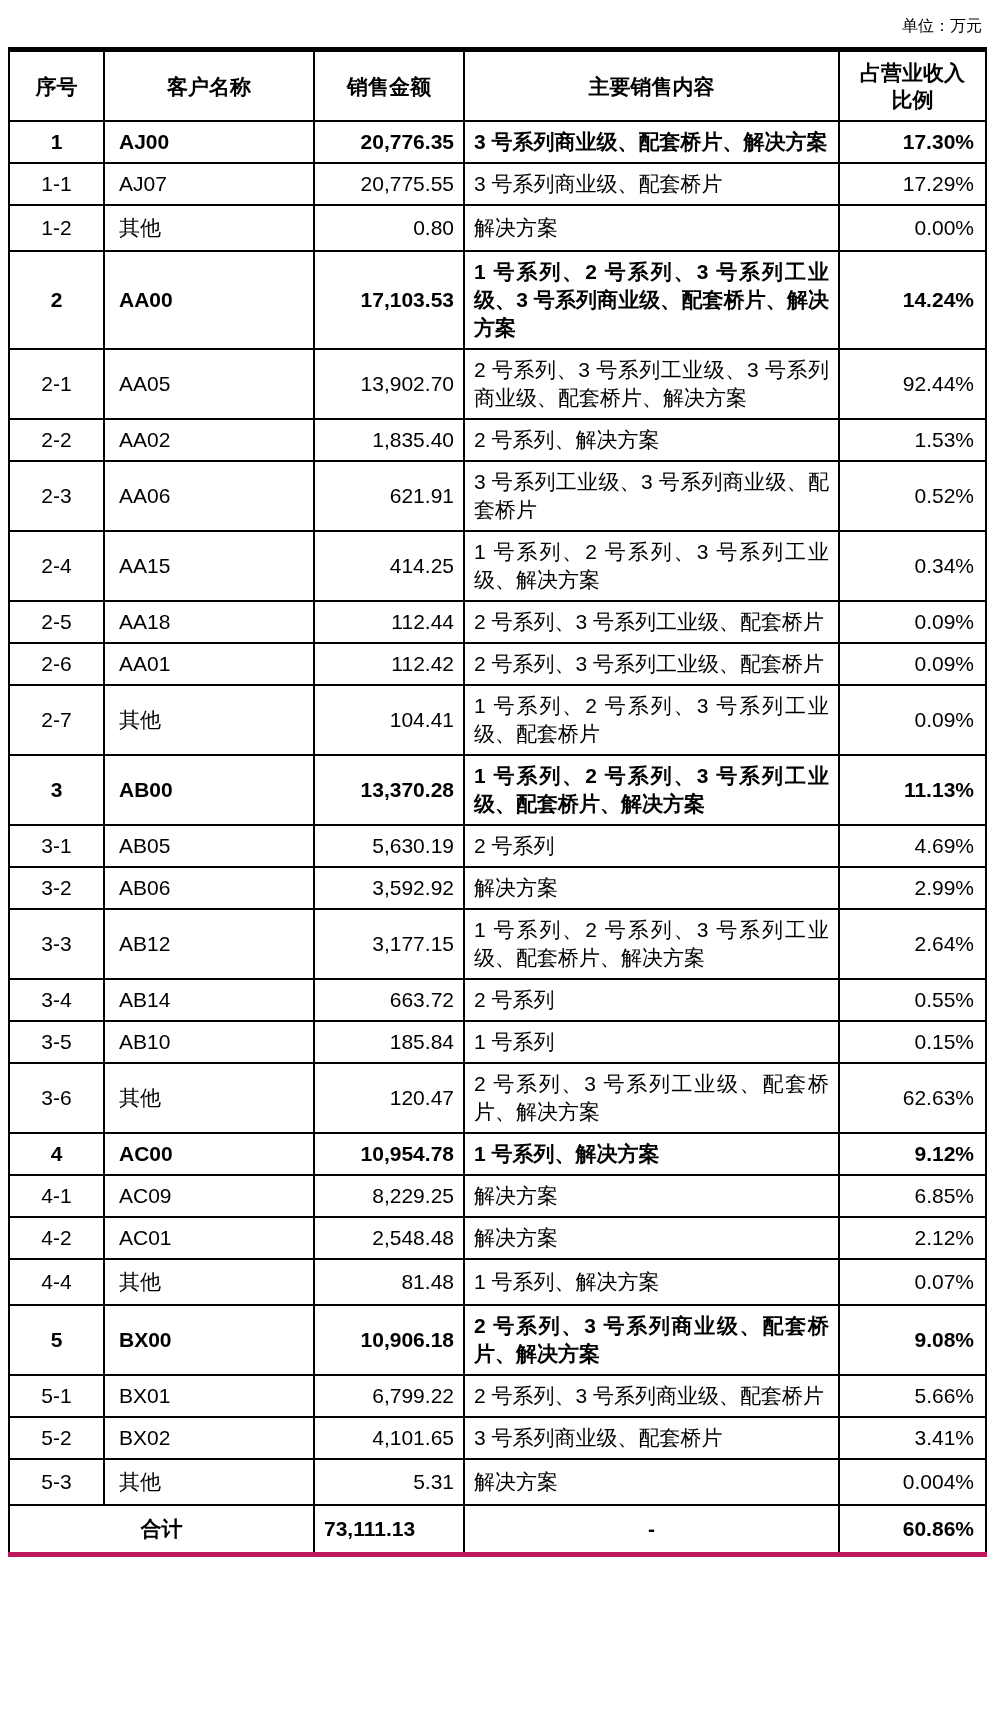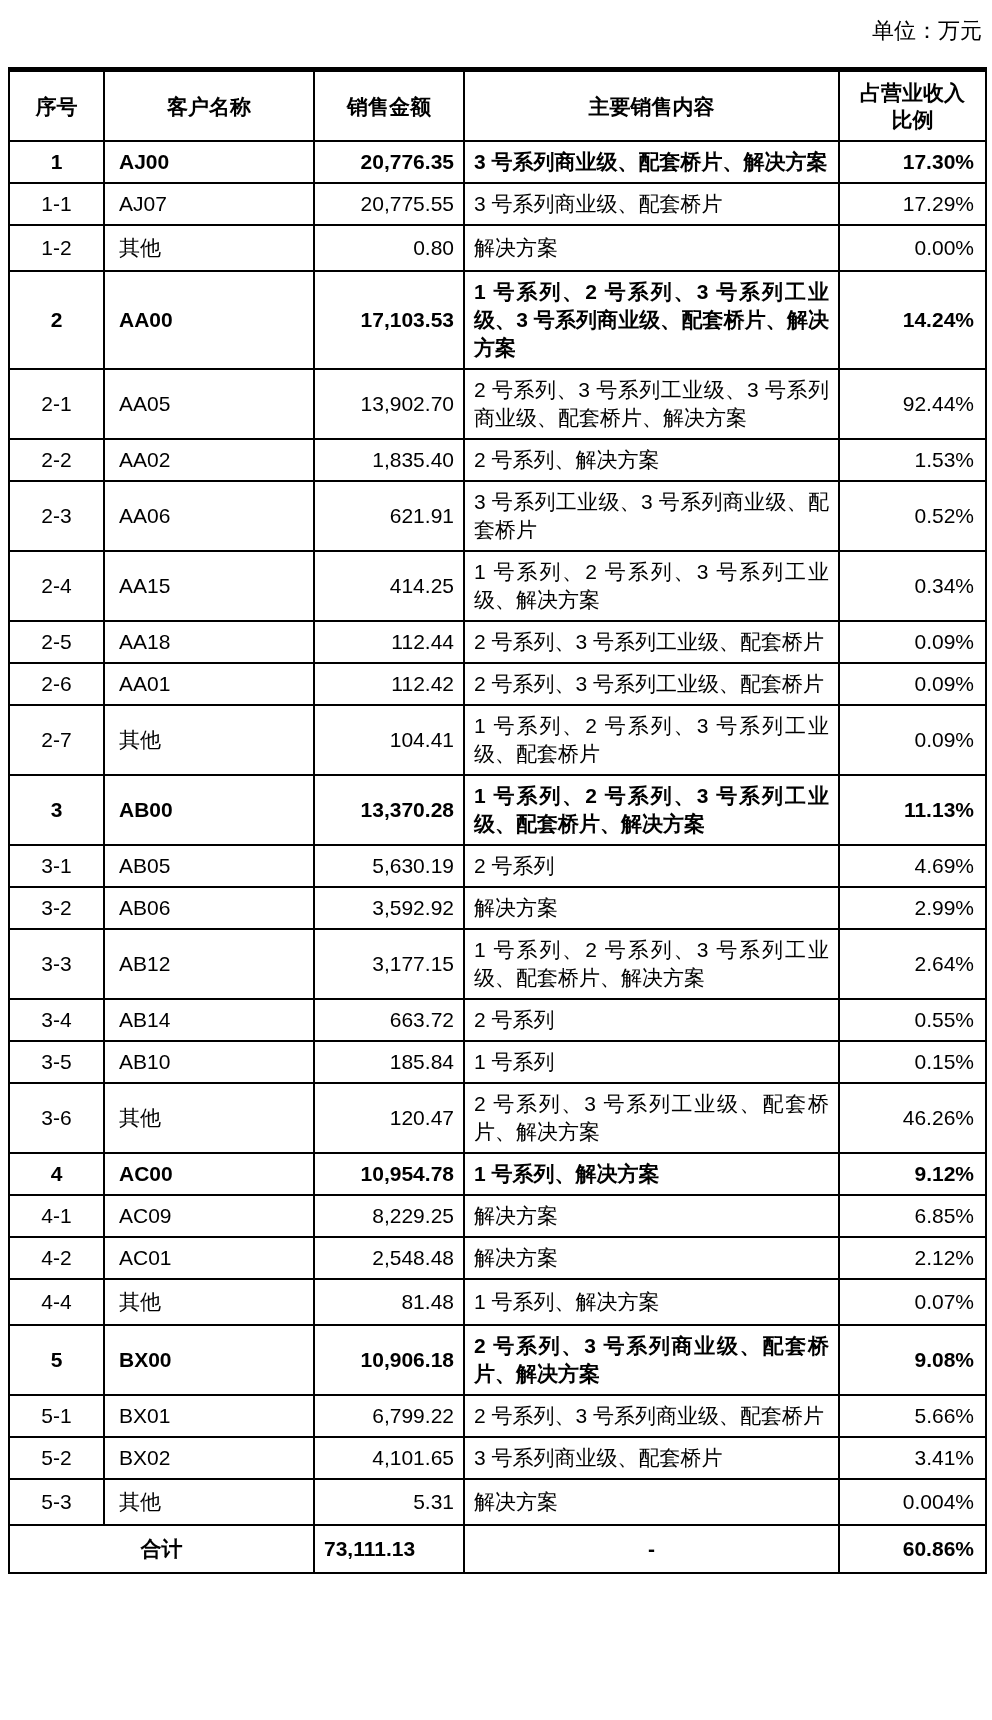--- a/index.html
+++ b/index.html
@@ -11,32 +11,32 @@
   }
   .page {
     width: 992px;
     height: 1720px;
     background: #ffffff;
     box-sizing: border-box;
     overflow: hidden;
   }
   .unit-label {
     text-align: right;
-    padding: 16px 10px 21px 0;
-    font-size: 22px;
+    padding: 16px 10px 10px 0;
+    font-size: 16px;
     font-family: "Liberation Serif", serif;
     color: #000000;
   }
   table.sales-table {
     border-collapse: collapse;
     table-layout: fixed;
     width: 977px;
     margin-left: 8px;
     border-top: 5px solid #000;
-    border-bottom: 1px solid #be185d;
+    border-bottom: 5px solid #be185d;
   }
   .sales-table th, .sales-table td {
     border: 2px solid #000;
     font-size: 21px;
     vertical-align: middle;
     box-sizing: border-box;
     word-break: break-all;
   }
   .sales-table th {
     font-weight: bold;
@@ -217,21 +217,21 @@
     <td class="c-amount">185.84</td>
     <td class="c-content">1 号系列</td>
     <td class="c-ratio">0.15%</td>
   </tr>
 
   <tr>
     <td class="c-no">3-6</td>
     <td class="c-customer">其他</td>
     <td class="c-amount">120.47</td>
     <td class="c-content">2 号系列、3 号系列工业级、配套桥片、解决方案</td>
-    <td class="c-ratio">46.26%</td>
+    <td class="c-ratio">62.63%</td>
   </tr>
 
   <tr class="bold">
     <td class="c-no">4</td>
     <td class="c-customer">AC00</td>
     <td class="c-amount">10,954.78</td>
     <td class="c-content">1 号系列、解决方案</td>
     <td class="c-ratio">9.12%</td>
   </tr>
 

